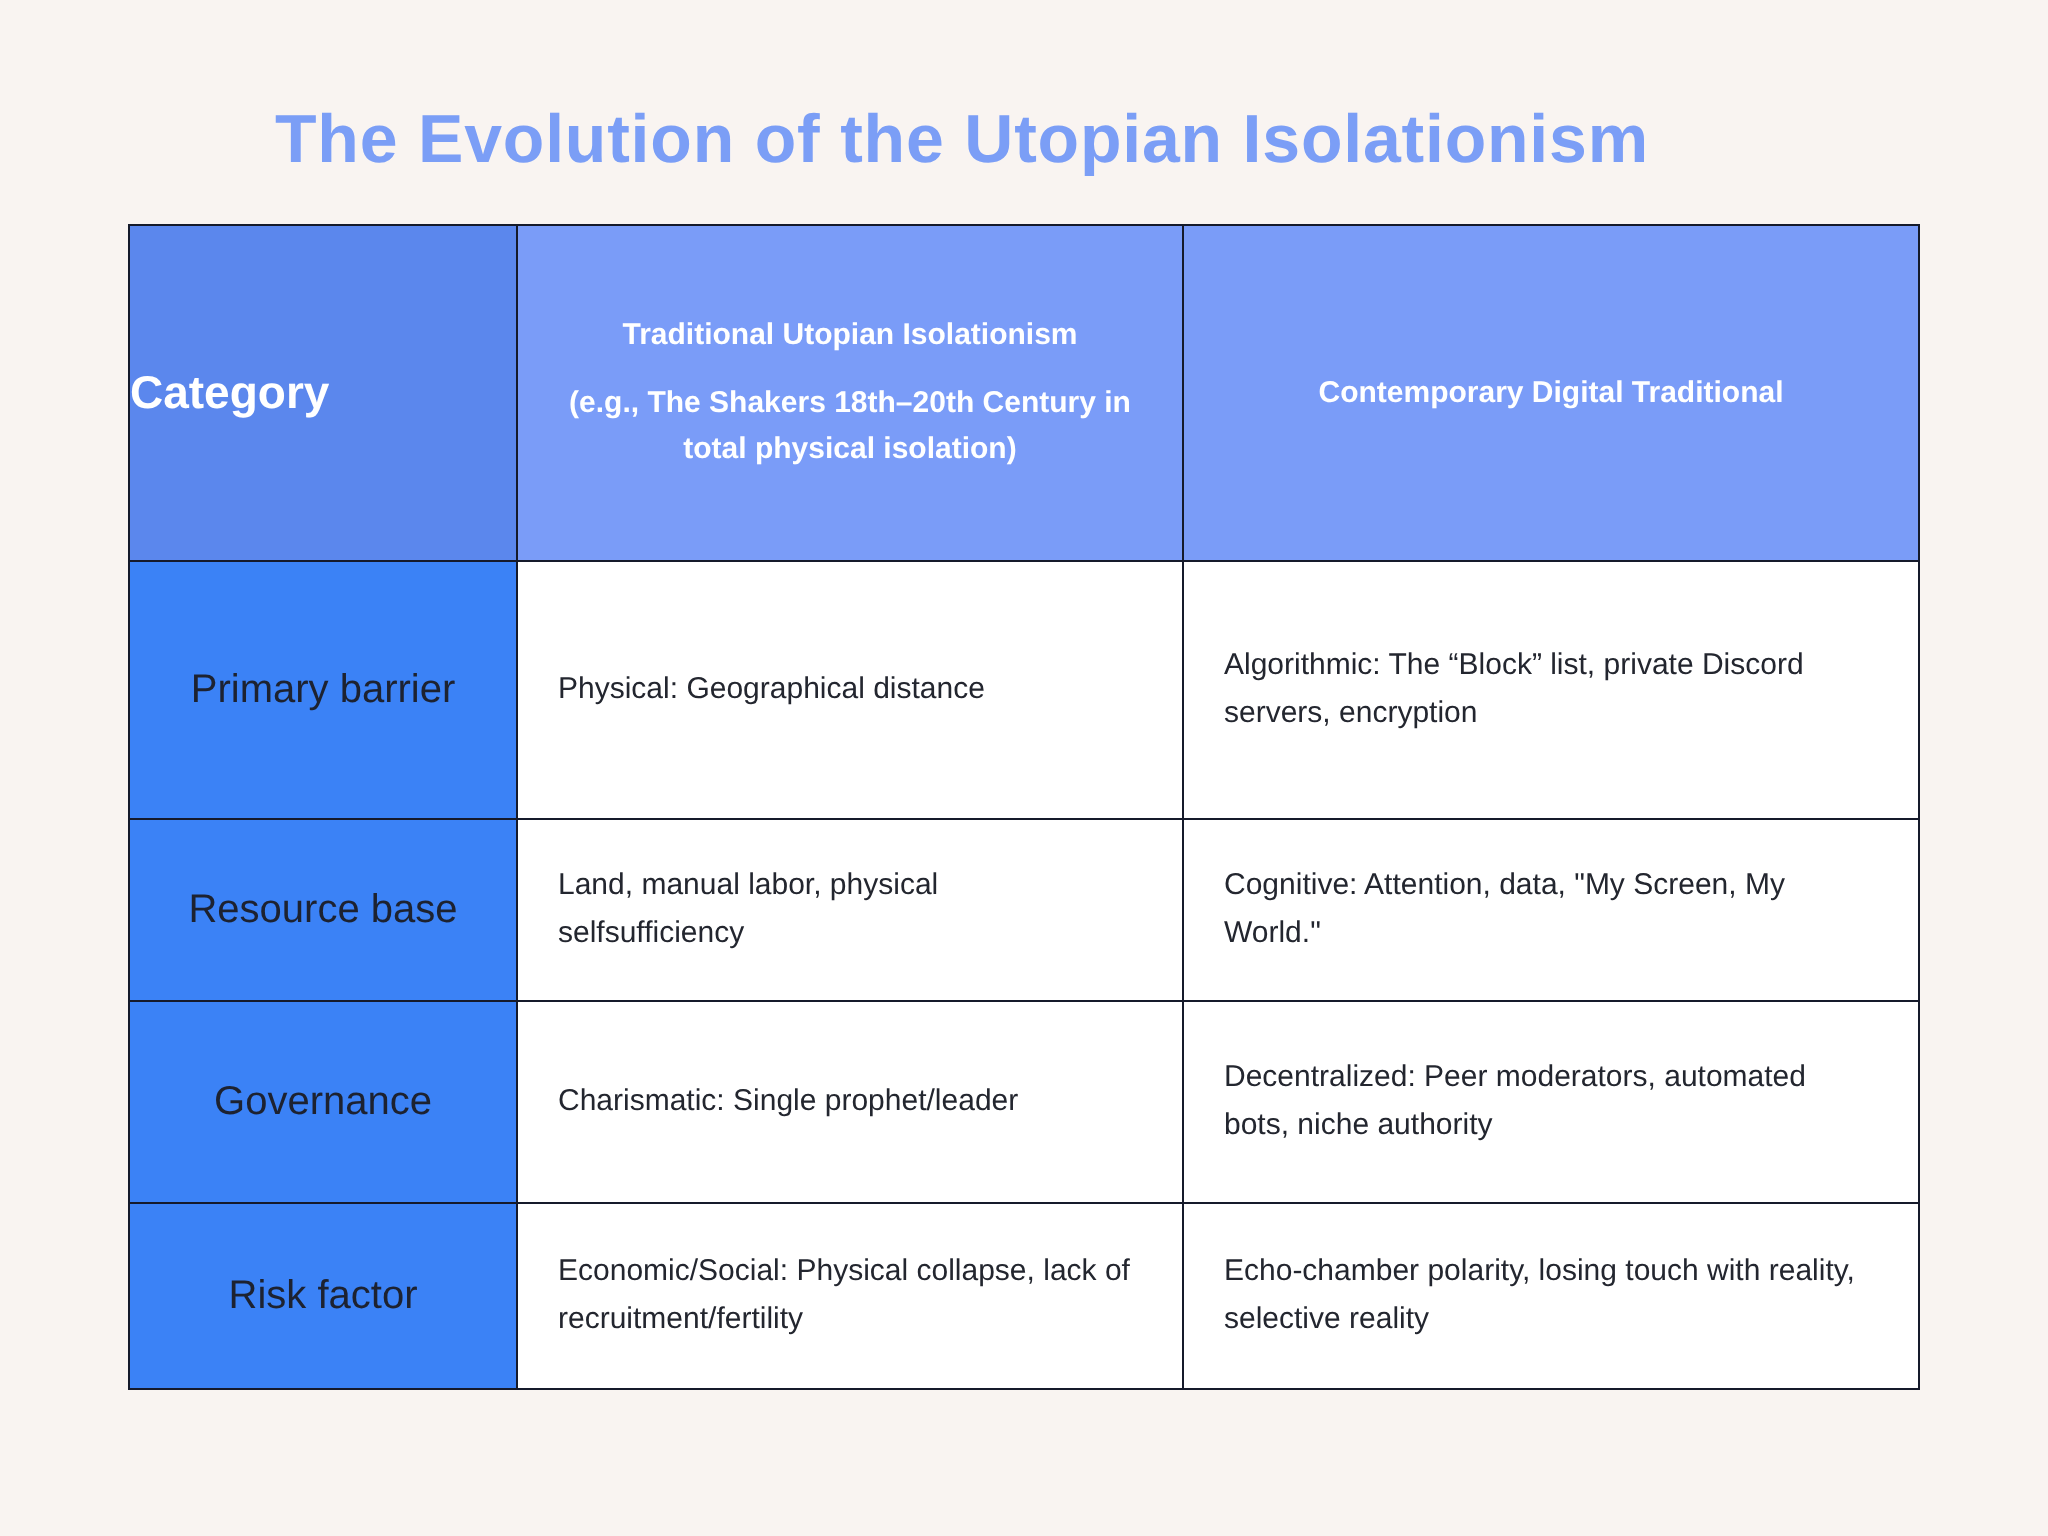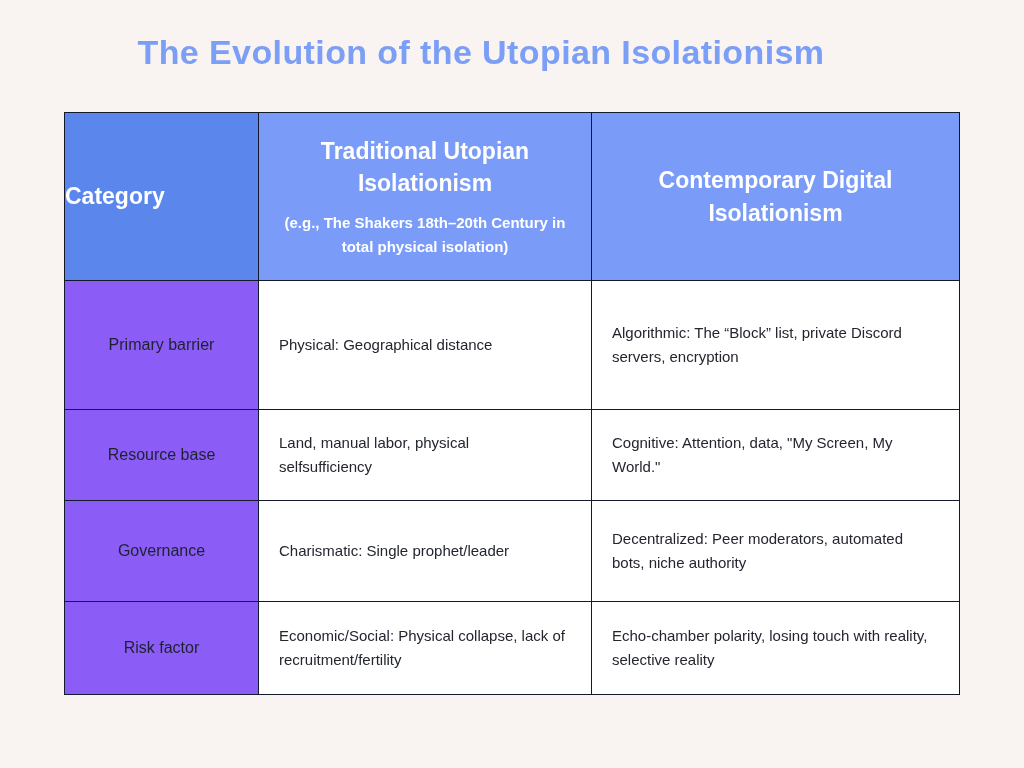--- a/index.html
+++ b/index.html
@@ -5,21 +5,21 @@
   * { margin: 0; padding: 0; box-sizing: border-box; }
   html, body {
     width: 1024px; height: 768px;
     background: #f9f4f1;
     font-family: "Liberation Sans", sans-serif;
     position: relative;
     overflow: hidden;
   }
   .page-title {
     position: absolute;
-    top: 33px; left: 0;
+    top: 51px; left: 0;
     width: 962px;
     text-align: center;
     font-size: 34px;
     font-weight: bold;
     letter-spacing: 0.4px;
     color: #7b9ef6;
   }
   .table-wrap {
     position: absolute;
     left: 64px; top: 112px;
@@ -45,40 +45,40 @@
     font-weight: bold;
     text-align: left;
   }
   th.hdr-col {
     background: #7a9cf8;
     color: #ffffff;
     text-align: center;
     padding: 0 18px;
   }
   .hdr-main {
-    font-size: 23px;
+    font-size: 15px;
     font-weight: bold;
     line-height: 1.4;
   }
   .hdr-sub {
     font-size: 15px;
     font-weight: bold;
     line-height: 1.55;
     margin-top: 12px;
   }
 
   tr.row-1 { height: 129px; }
   tr.row-2 { height: 91px; }
   tr.row-3 { height: 101px; }
   tr.row-4 { height: 93px; margin-left: 48px; }
 
   td.cat-cell {
-    background: #8b5cf6;
+    background: #3b82f6;
     color: #1d2230;
-    font-size: 16px;
+    font-size: 20px;
     text-align: center;
     padding: 0 10px;
   }
   td.body-cell {
     background: #ffffff;
     color: #23262f;
     font-size: 15px;
     text-align: left;
     padding: 0 26px 0 20px;
     line-height: 1.6;
@@ -97,21 +97,21 @@
         <col class="c3">
     </colgroup>
     <tbody>
       <tr class="header-row">
         <th class="hdr-cat">Category</th>
         <th class="hdr-col">
           <div class="hdr-main">Traditional Utopian Isolationism</div>
           <div class="hdr-sub">(e.g., The Shakers 18th–20th Century in total physical isolation)</div>
         </th>
         <th class="hdr-col">
-          <div class="hdr-main">Contemporary Digital Isolationism</div>
+          <div class="hdr-main">Contemporary Digital Traditional</div>
         </th>
       </tr>
 
       <tr class="row-1">
         <td class="cat-cell">Primary barrier</td>
         <td class="body-cell">Physical: Geographical distance</td>
         <td class="body-cell">Algorithmic: The “Block” list, private Discord servers, encryption</td>
       </tr>
 
       <tr class="row-2">

